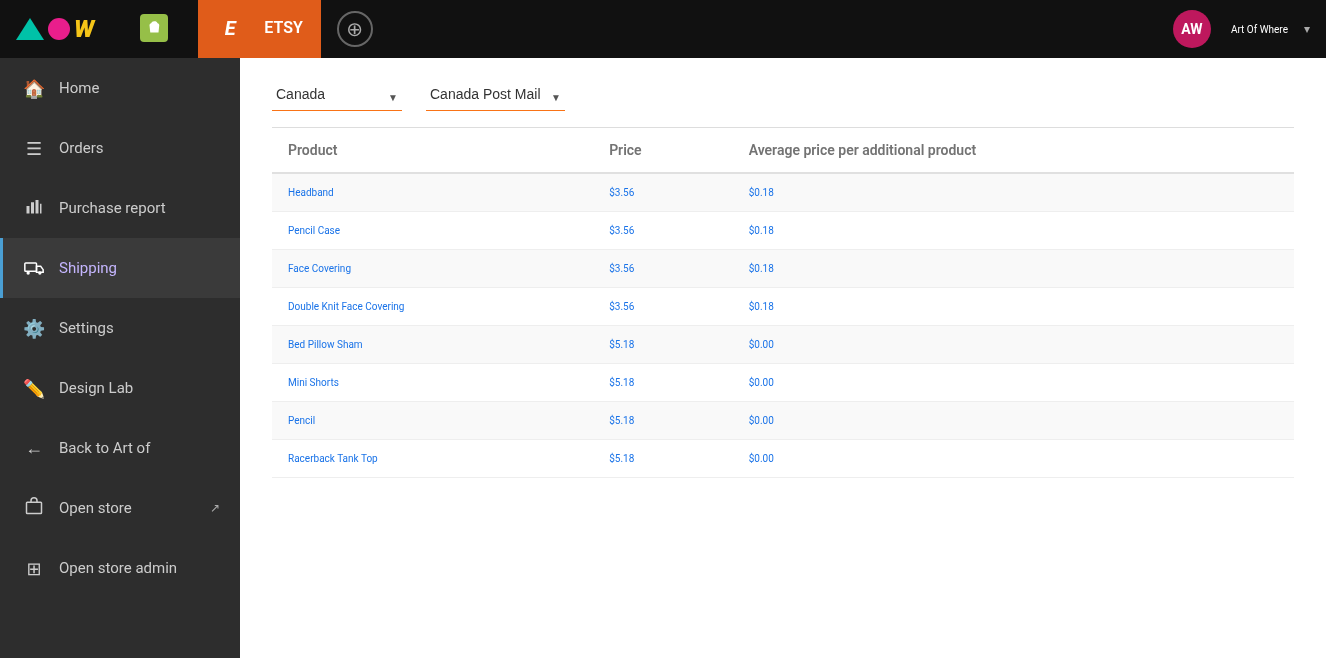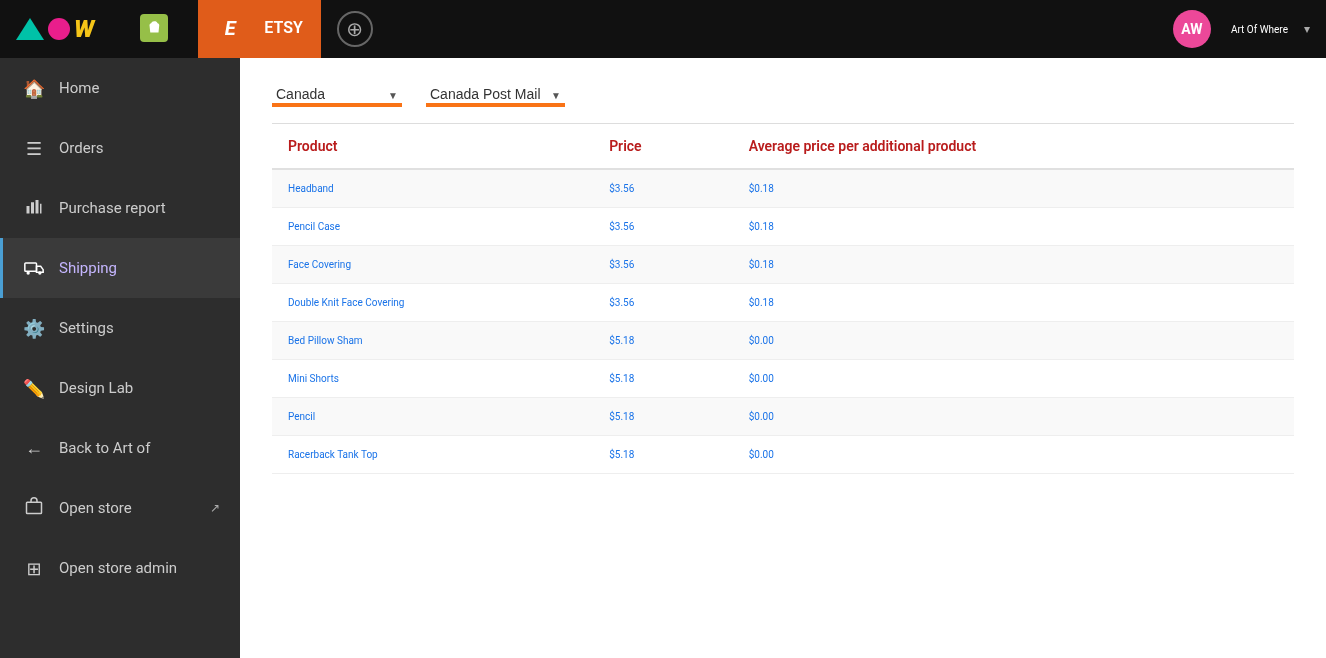--- a/index.html
+++ b/index.html
@@ -35,21 +35,21 @@
       border-bottom: 3px solid transparent;
       text-decoration: none;
     }
     .store-tab.shopify { background: transparent; }
     .store-tab.etsy { background: #e05c1a; }
     .store-tab-icon { width: 28px; height: 28px; border-radius: 4px; display: flex; align-items: center; justify-content: center; font-size: 18px; }
     .shopify-icon-bg { background: #96bf48; border-radius: 4px; width: 28px; height: 28px; display: flex; align-items: center; justify-content: center; }
     .store-tab-label { color: #fff; font-size: 16px; font-weight: 600; margin-left: 12px; }
     .add-tab { width: 36px; height: 36px; border-radius: 50%; border: 2px solid #666; display: flex; align-items: center; justify-content: center; color: #aaa; font-size: 20px; cursor: pointer; margin-left: 4px; }
     .topbar-spacer { flex: 1; }
-    .user-avatar { width: 38px; height: 38px; border-radius: 50%; background: #ec4899; display: flex; align-items: center; justify-content: center; color: #fff; font-weight: 700; font-size: 14px; }
+    .user-avatar { width: 38px; height: 38px; border-radius: 50%; background: #be185d; display: flex; align-items: center; justify-content: center; color: #fff; font-weight: 700; font-size: 14px; }
     .user-name { color: #fff; font-size: 10px; margin-left: 8px; }
     .chevron-down { color: #aaa; font-size: 12px; margin-left: 4px; }
 
     
     .layout { display: flex; flex: 1; overflow: hidden; }
 
     
     .sidebar {
       width: 240px;
       background: #2d2d2d;
@@ -90,24 +90,24 @@
       border-bottom: 1px solid #ddd;
       margin-bottom: 0;
     }
     .select-wrapper {
       position: relative;
       display: inline-block;
     }
     .select-wrapper select {
       appearance: none;
       border: none;
-      border-bottom: 4px solid #f97316;
+      border-bottom: 1px solid #f97316;
       background: transparent;
       font-size: 14px;
-      padding: 4px 24px 1px 4px;
+      padding: 4px 24px 8px 4px;
       cursor: pointer;
       color: #333;
       min-width: 130px;
     }
     .select-arrow {
       position: absolute;
       right: 4px;
       top: 50%;
       transform: translateY(-50%);
       font-size: 10px;
@@ -119,21 +119,21 @@
     .shipping-table {
       width: 100%;
       border-collapse: collapse;
       margin-top: 0;
     }
     .shipping-table th {
       text-align: left;
       padding: 14px 16px;
       font-size: 14px;
       font-weight: 600;
-      color: #b91c1c;
+      color: #737373;
       border-bottom: 2px solid #e0e0e0;
     }
     .shipping-table td {
       padding: 13px 16px;
       font-size: 10px;
       border-bottom: 1px solid #eee;
     }
     .shipping-table tr:nth-child(odd) td { background: #f9f9f9; }
     .shipping-table tr:nth-child(even) td { background: #fff; }
     .product-link { color: #1a73e8; text-decoration: none; }

